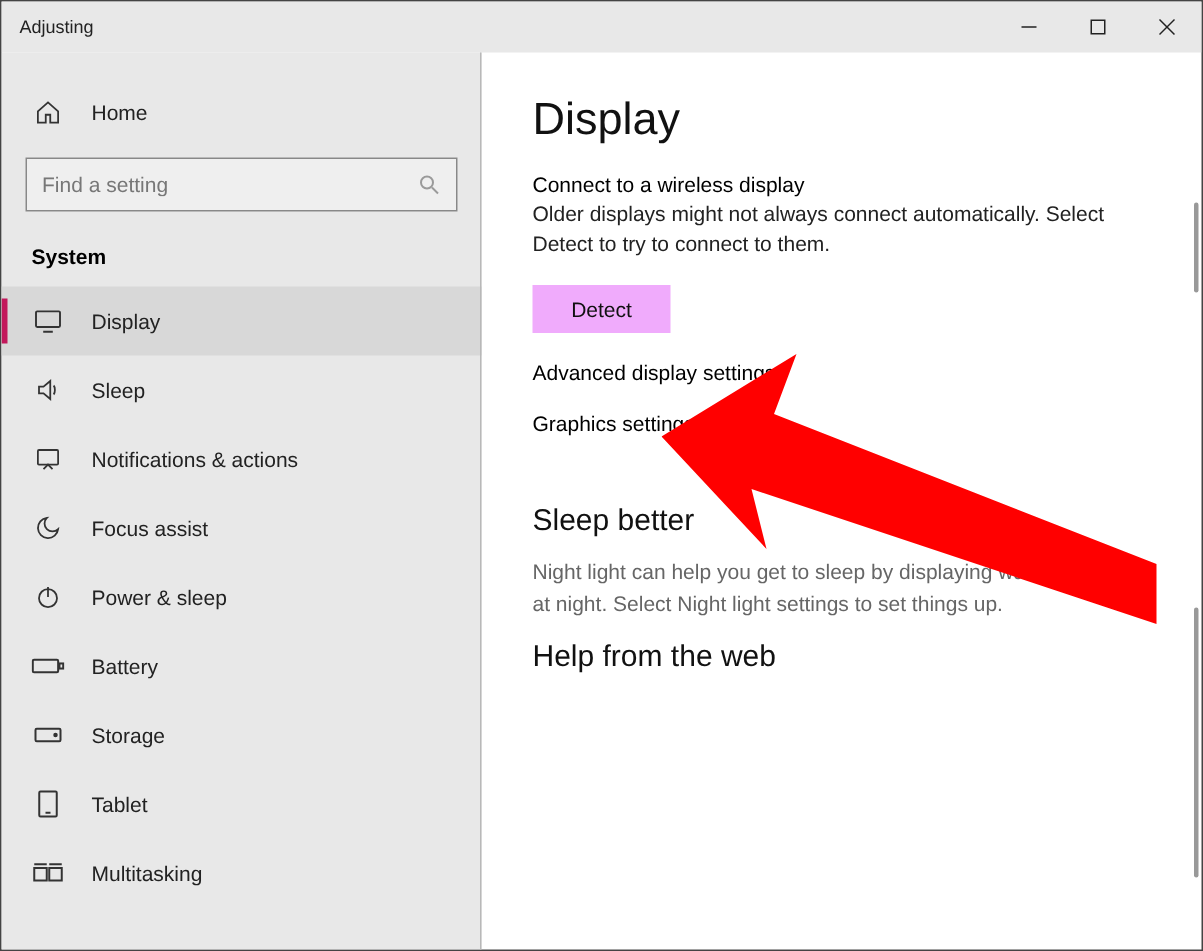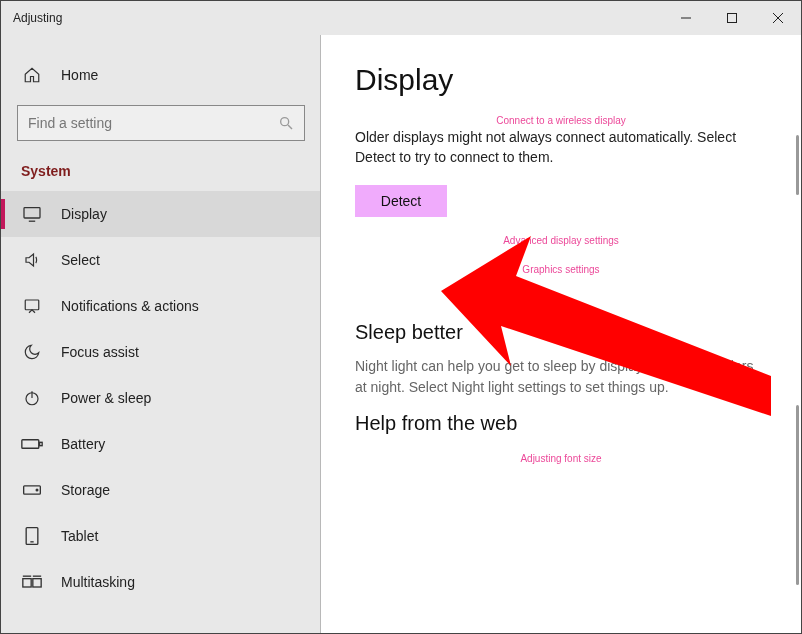--- a/index.html
+++ b/index.html
@@ -17,35 +17,35 @@
 .home-row { display: flex; align-items: center; height: 44px; padding-left: 20px; }
 .home-row .icon { width: 22px; height: 22px; display: flex; align-items: center; justify-content: center; }
 .home-row .label { margin-left: 18px; font-size: 14px; color: #222; }
 
 .search-wrap { padding: 8px 16px 0 16px; }
 .search-box { display: flex; align-items: center; height: 36px; border: 1px solid #888; background: #efefef; padding: 12px 10px; }
 .search-box input { flex: 1; border: none; outline: none; background: transparent; font-size: 14px; color: #555; }
 .search-box input::placeholder { color: #777; }
 .search-icon { width: 16px; height: 16px; opacity: .55; }
 
-.group-label { padding: 22px 1px 12px 20px; font-size: 14px; font-weight: 600; color: #7f1d1d; }
+.group-label { padding: 22px 1px 12px 20px; font-size: 14px; font-weight: 600; color: #000000; }
 
 .nav { position: relative; }
 .nav-item { display: flex; align-items: center; height: 46px; padding-left: 20px; color: #222; }
 .nav-item .icon { width: 22px; height: 22px; display: flex; align-items: center; justify-content: center; }
 .nav-item .label { margin-left: 18px; font-size: 14px; }
 .nav-item.active { background: #d8d8d8; }
 .accent-bar { position: absolute; left: 0; width: 4px; height: 30px; background: #c2185b; }
 
 .sidebar::after { content: ""; position: absolute; right: 0; top: 0; bottom: 0; width: 1px; background: #b8b8b8; }
 
 .content { flex: 1; padding: 28px 34px 0 34px; overflow: hidden; position: relative; }
 .content h1 { font-size: 30px; font-weight: 400; color: #111; }
 .content h2 { font-size: 20px; font-weight: 400; color: #111; margin-top: 24px; }
-.link { color: #ec4899; font-size: 10px; display: block; margin-top: 18px; cursor: pointer; text-align: center; }
+.link { color: #000000; font-size: 14px; display: block; margin-top: 18px; cursor: pointer; }
 .text { color: #222; font-size: 14px; margin-top: 2px; line-height: 1.4; max-width: 420px; }
 .muted { color: #666; font-size: 14px; margin-top: 12px; line-height: 1.5; max-width: 430px; }
 .detect-btn { margin-top: 18px; width: 92px; height: 32px; background: #f0abfc; border: none; font-size: 14px; color: #111; text-align: center; }
 
 .scroll-hint { position: absolute; right: 2px; width: 3px; background: #999; border-radius: 2px; }
 
 .arrow { position: absolute; left: 440px; top: 235px; pointer-events: none; }
 .arrow svg { width: 340px; height: 200px; }
 </style>
 </head>
@@ -109,21 +109,21 @@
         <span class="label">Display</span>
       </div>
 
       <div class="nav-item">
         <span class="icon">
             <svg width="20" height="18" viewBox="0 0 24 24" fill="none" stroke="#333" stroke-width="1.6">
               <path d="M4 9v6h4l6 5V4l-6 5H4z"></path>
               <path d="M17 8c1.5 1.5 1.5 6.5 0 8"></path>
             </svg>
           </span>
-        <span class="label">Select</span>
+        <span class="label">Sleep</span>
       </div>
 
       <div class="nav-item">
         <span class="icon">
             <svg width="20" height="18" viewBox="0 0 24 24" fill="none" stroke="#333" stroke-width="1.6">
               <rect x="3" y="4" width="18" height="13" rx="1"></rect>
               <path d="M8 21l4-4 4 4"></path>
             </svg>
           </span>
         <span class="label">Notifications &amp; actions</span>
@@ -197,21 +197,20 @@
     <a class="link">Connect to a wireless display</a>
     <p class="text">Older displays might not always connect automatically. Select Detect to try to connect to them.</p>
     <button class="detect-btn">Detect</button>
     <a class="link">Advanced display settings</a>
     <a class="link">Graphics settings</a>
 
     <h2 style="margin-top:46px">Sleep better</h2>
     <p class="muted">Night light can help you get to sleep by displaying warmer colors at night. Select Night light settings to set things up.</p>
 
     <h2 style="margin-top:14px">Help from the web</h2>
-    <a class="link">Adjusting font size</a>
 
     <div class="scroll-hint" style="top:100px;height:60px"></div>
     <div class="scroll-hint" style="top:370px;height:180px"></div>
   </div>
 </div>
 
 <div class="arrow">
   <svg viewBox="0 0 340 200">
     <polygon points="0,55 90,0 75,40 330,140 330,180 60,90 70,130" fill="#ff0000"></polygon>
   </svg>

